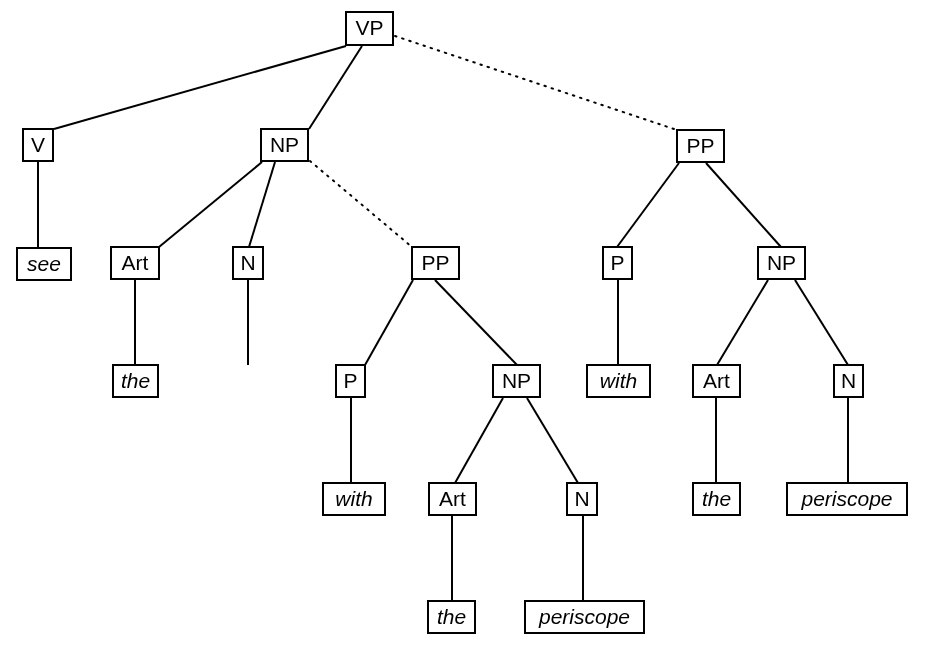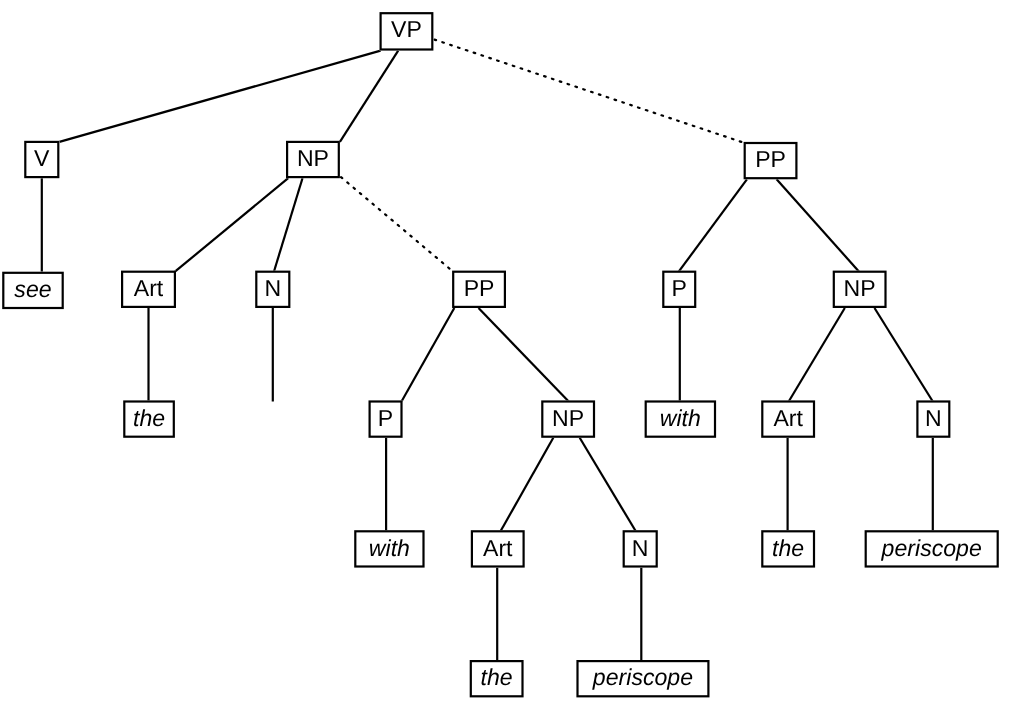--- a/index.html
+++ b/index.html
@@ -94,21 +94,21 @@
       </div>
       <div class="tree-node cat" style="left: 22px; top: 128px; width: 32px; height: 34px;">
         <span class="node-label">V</span>
       </div>
       <div class="tree-node cat" style="left: 260px; top: 128px; width: 49px; height: 34px;">
         <span class="node-label">NP</span>
       </div>
       <div class="tree-node cat" style="left: 676px; top: 129px; width: 49px; height: 34px;">
         <span class="node-label">PP</span>
       </div>
-      <div class="tree-node word" style="left: 2px; top: 247px; width: 56px; height: 34px;">
+      <div class="tree-node word" style="left: 16px; top: 247px; width: 56px; height: 34px;">
         <span class="node-label">see</span>
       </div>
       <div class="tree-node cat" style="left: 110px; top: 246px; width: 50px; height: 34px;">
         <span class="node-label">Art</span>
       </div>
       <div class="tree-node cat" style="left: 232px; top: 246px; width: 32px; height: 34px;">
         <span class="node-label">N</span>
       </div>
       <div class="tree-node cat" style="left: 411px; top: 246px; width: 49px; height: 34px;">
         <span class="node-label">PP</span>

